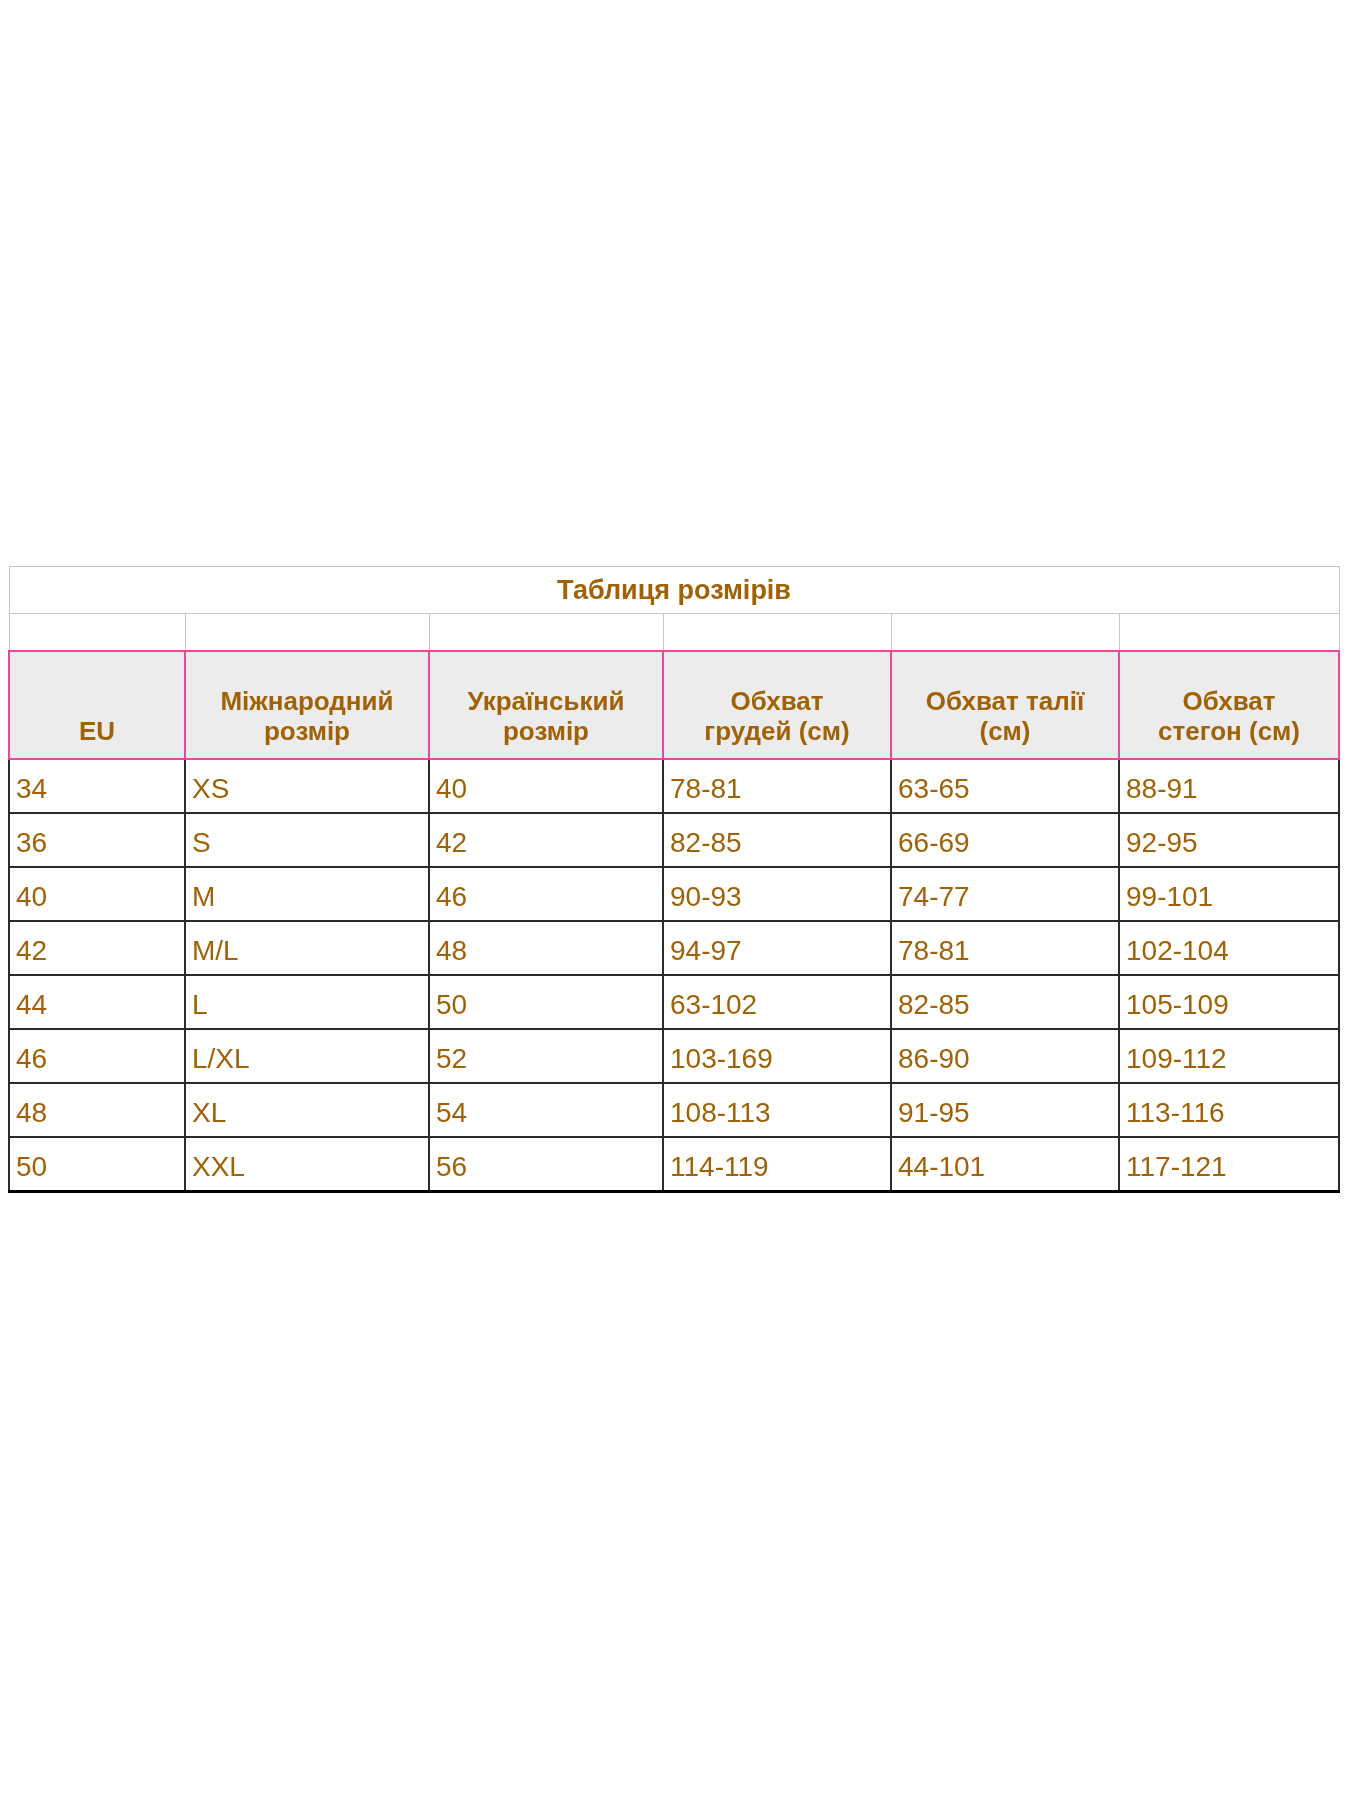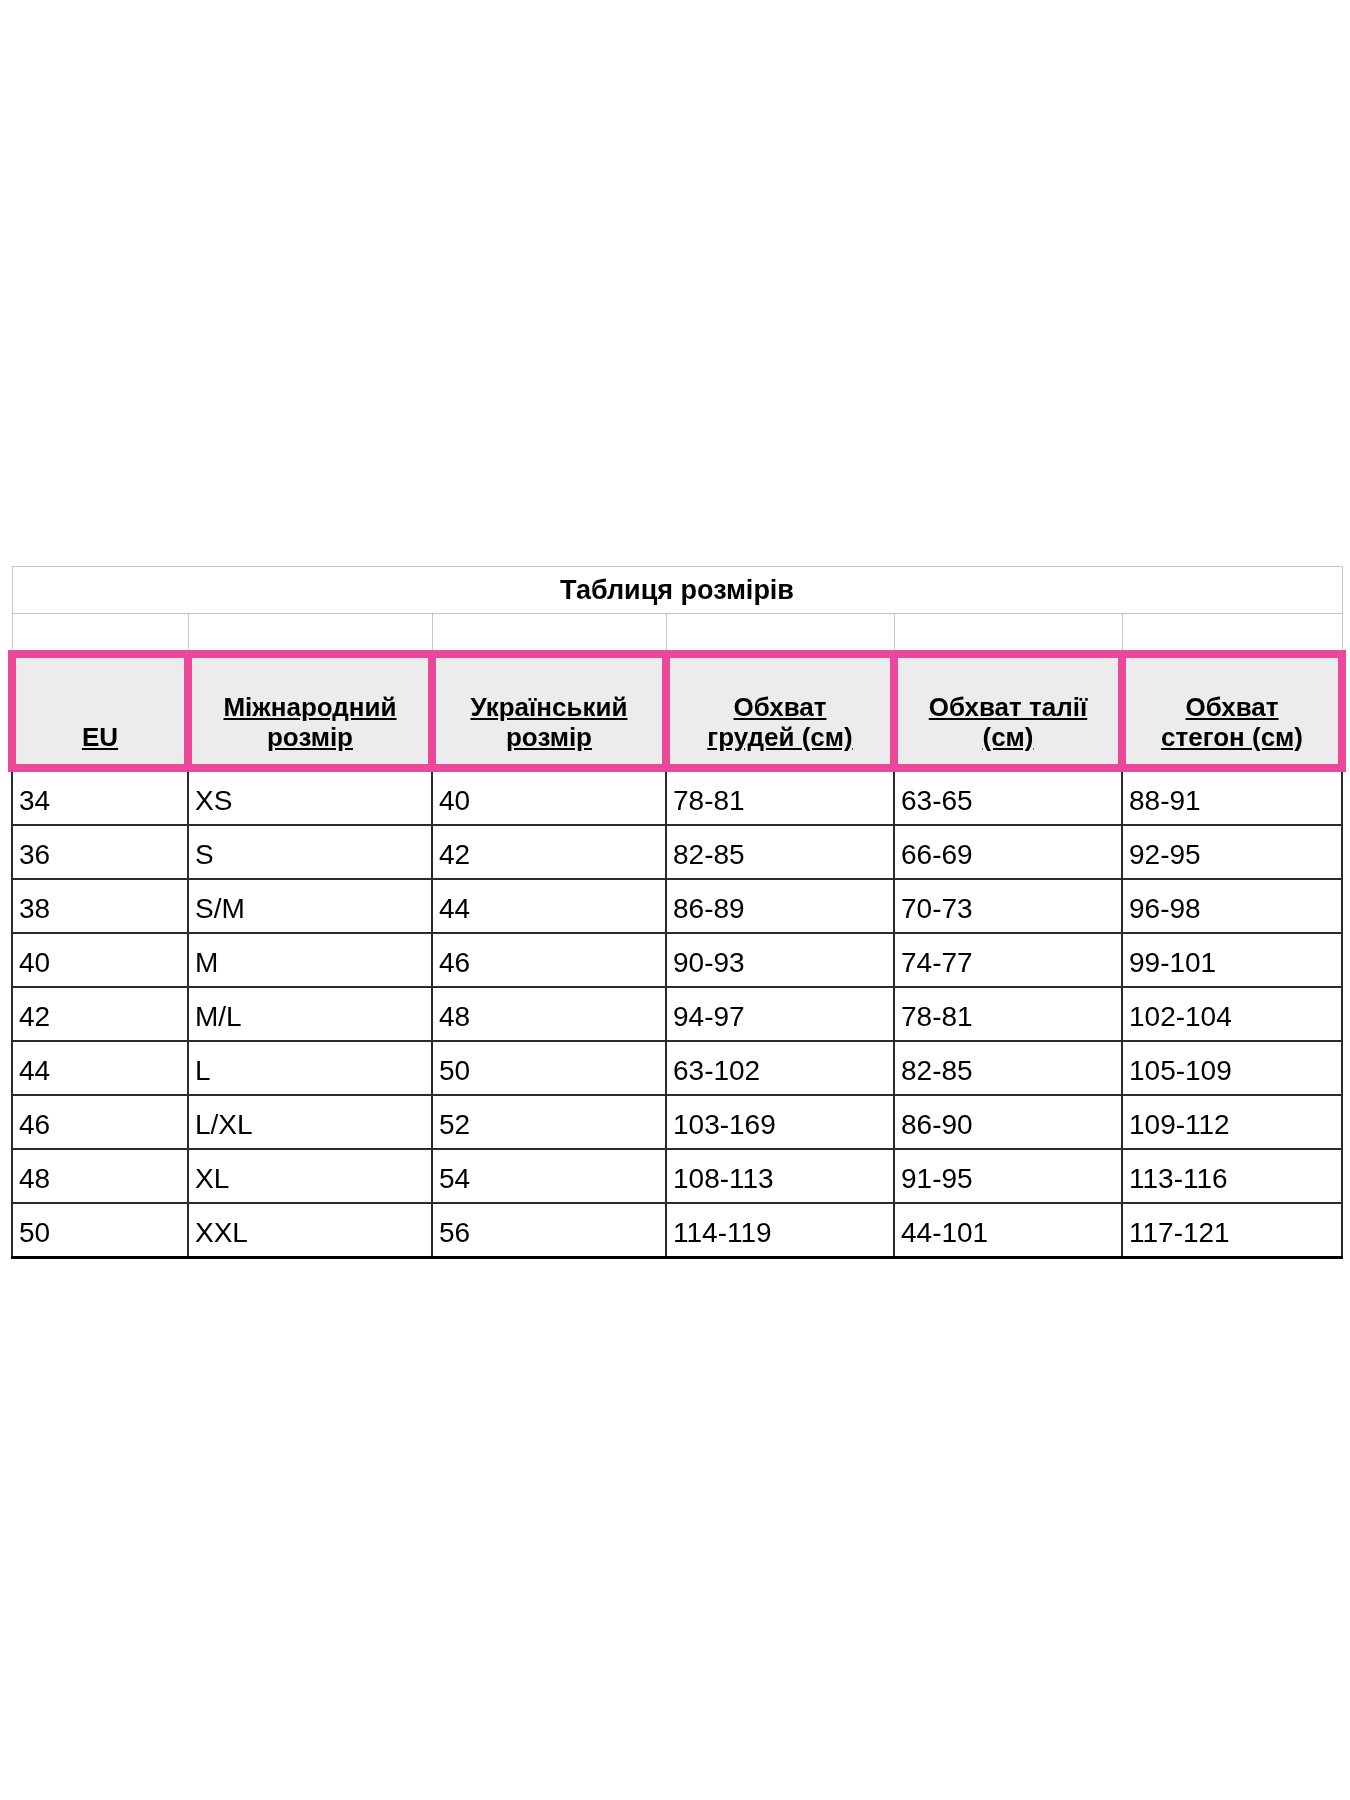--- a/index.html
+++ b/index.html
@@ -7,21 +7,21 @@
     padding: 0;
     background: #ffffff;
   }
   .page {
     position: relative;
     width: 1350px;
     height: 1272px;
     background: #ffffff;
     overflow: hidden;
     font-family: "Liberation Sans", sans-serif;
-    color: #000000;
+    color: #a16207;
   }
   table.size-chart {
     position: absolute;
     left: 8px;
     top: 566px;
     width: 1330px;
     border-collapse: collapse;
     table-layout: fixed;
   }
   
@@ -35,31 +35,30 @@
     padding: 0;
   }
   
   td.spacer-cell {
     border: 1px solid #c6c6c6;
     height: 36px;
     padding: 0;
   }
   
   th.col-header {
-    border: 8px solid #ec4899;
+    border: 2px solid #ec4899;
     background: #ececec;
     height: 94px;
     font-size: 26px;
     font-weight: bold;
     text-align: center;
     vertical-align: bottom;
     padding: 0 4px 12px 4px;
     line-height: 1.16;
     white-space: pre-line;
-    text-decoration: underline;
   }
   
   td.data-cell {
     border: 2px solid #2b2b2b;
     height: 43px;
     font-size: 28px;
     font-weight: normal;
     text-align: left;
     vertical-align: middle;
     padding: 7px 0 2px 6px;
@@ -121,28 +120,20 @@
     </tr>
     <tr class="data-row">
       <td class="data-cell">36</td>
       <td class="data-cell">S</td>
       <td class="data-cell">42</td>
       <td class="data-cell">82-85</td>
       <td class="data-cell">66-69</td>
       <td class="data-cell">92-95</td>
     </tr>
     <tr class="data-row">
-      <td class="data-cell">38</td>
-      <td class="data-cell">S/M</td>
-      <td class="data-cell">44</td>
-      <td class="data-cell">86-89</td>
-      <td class="data-cell">70-73</td>
-      <td class="data-cell">96-98</td>
-    </tr>
-    <tr class="data-row">
       <td class="data-cell">40</td>
       <td class="data-cell">M</td>
       <td class="data-cell">46</td>
       <td class="data-cell">90-93</td>
       <td class="data-cell">74-77</td>
       <td class="data-cell">99-101</td>
     </tr>
     <tr class="data-row">
       <td class="data-cell">42</td>
       <td class="data-cell">M/L</td>

